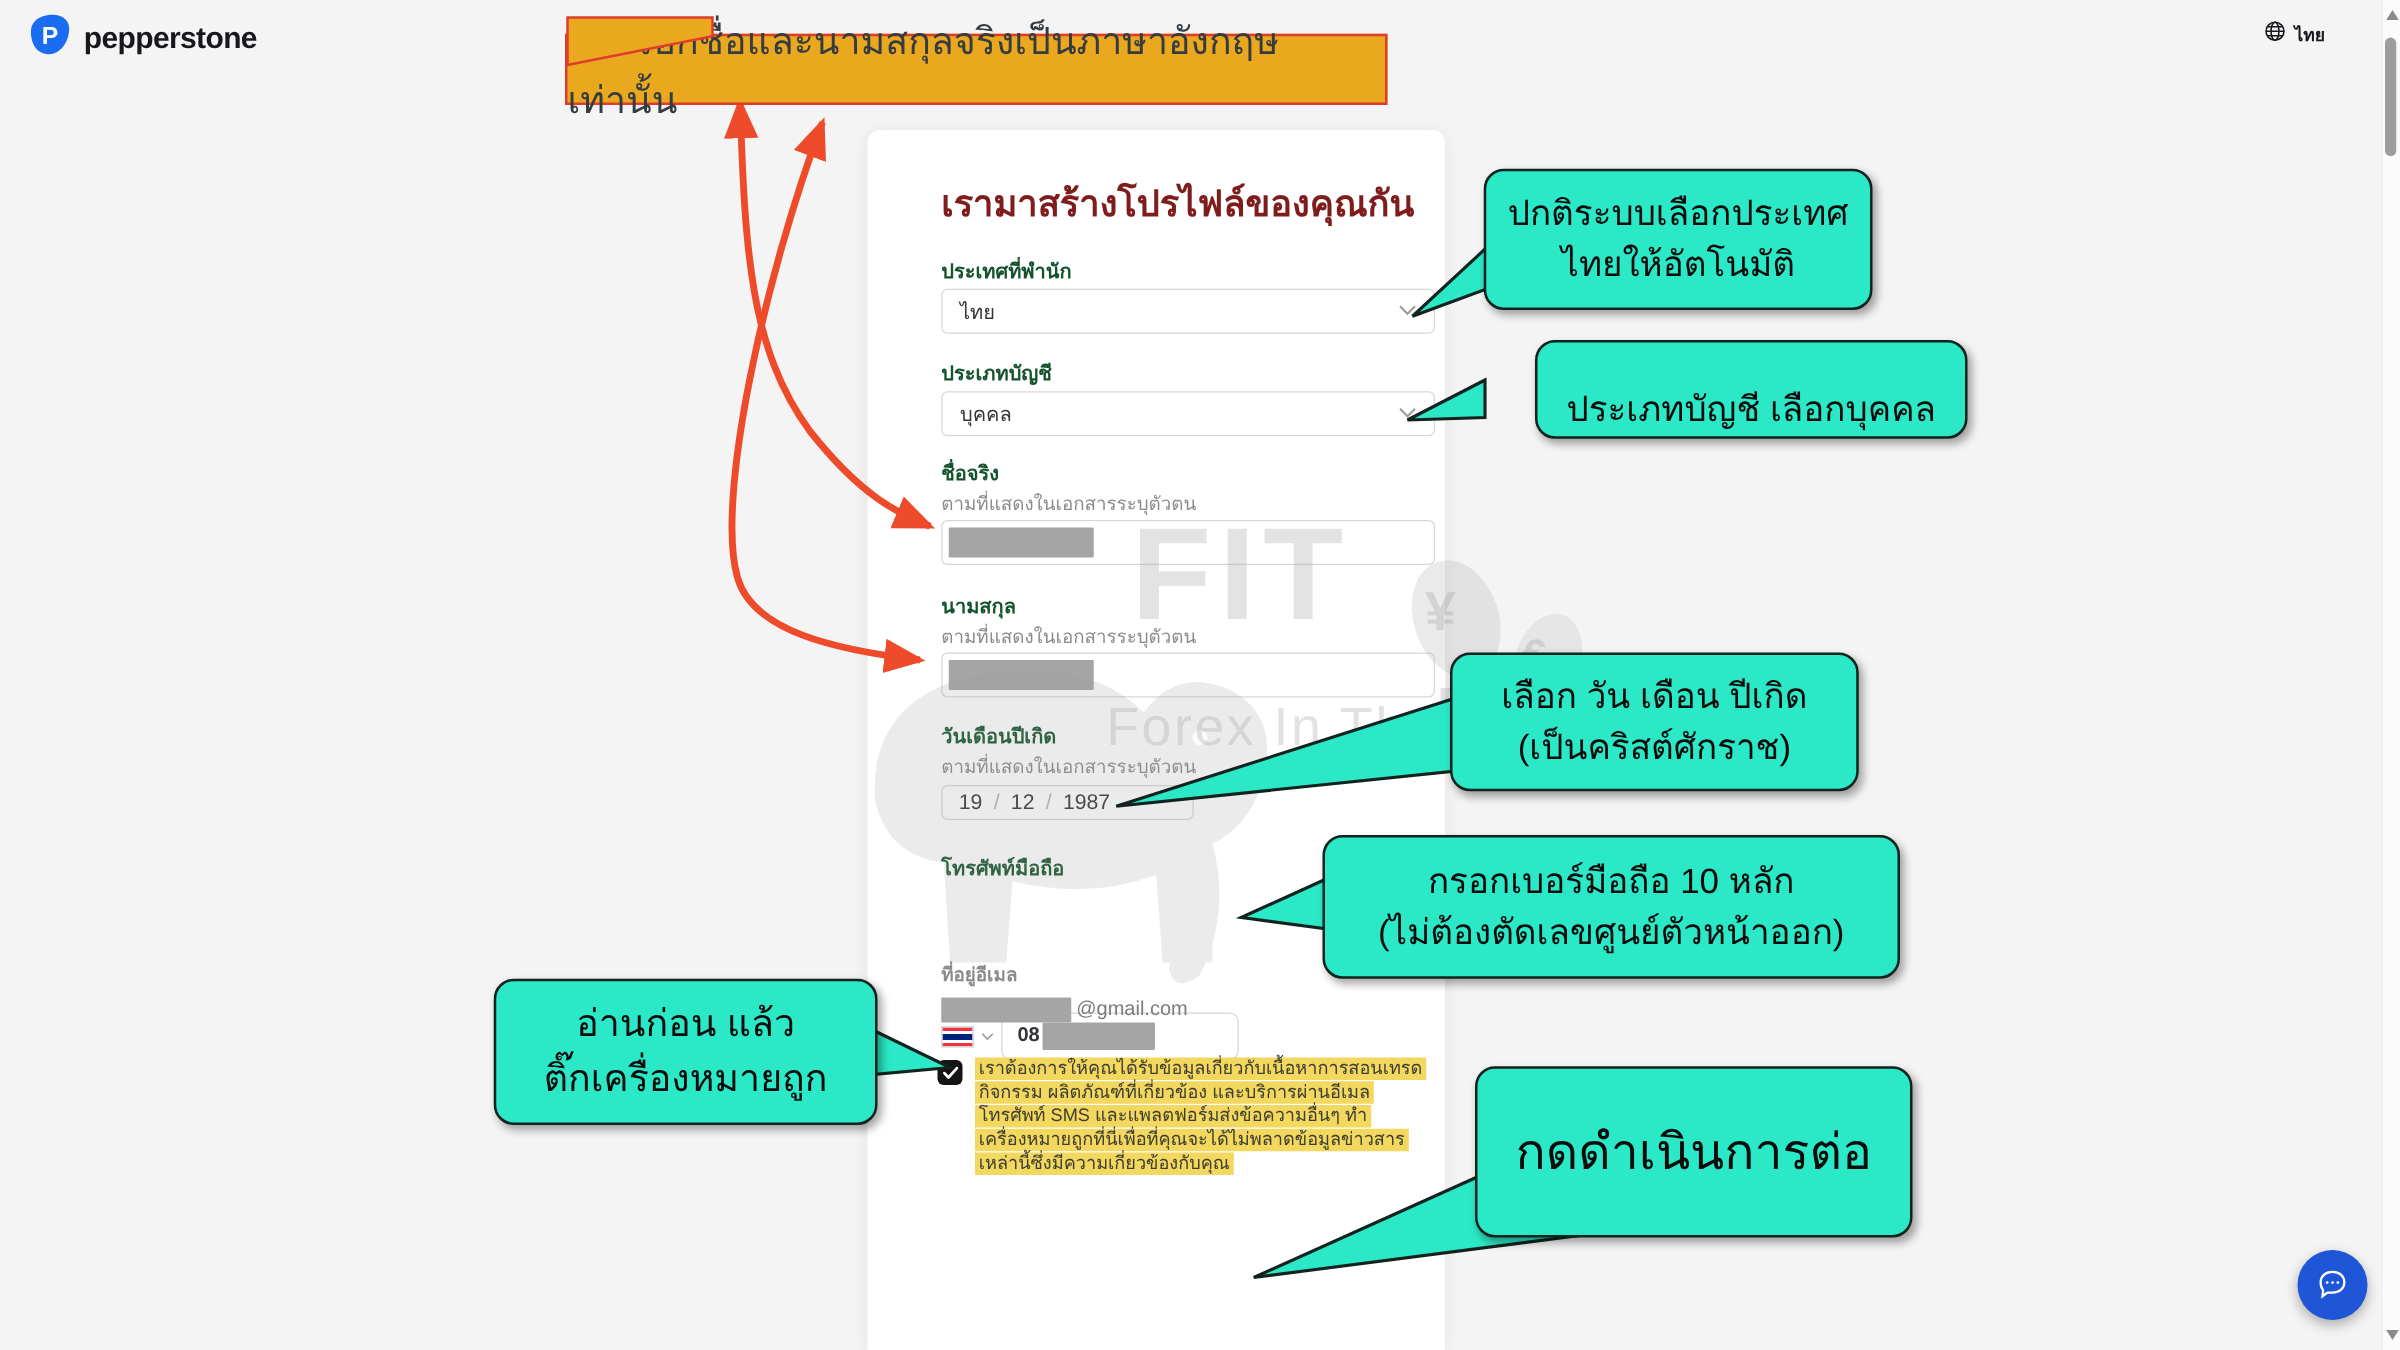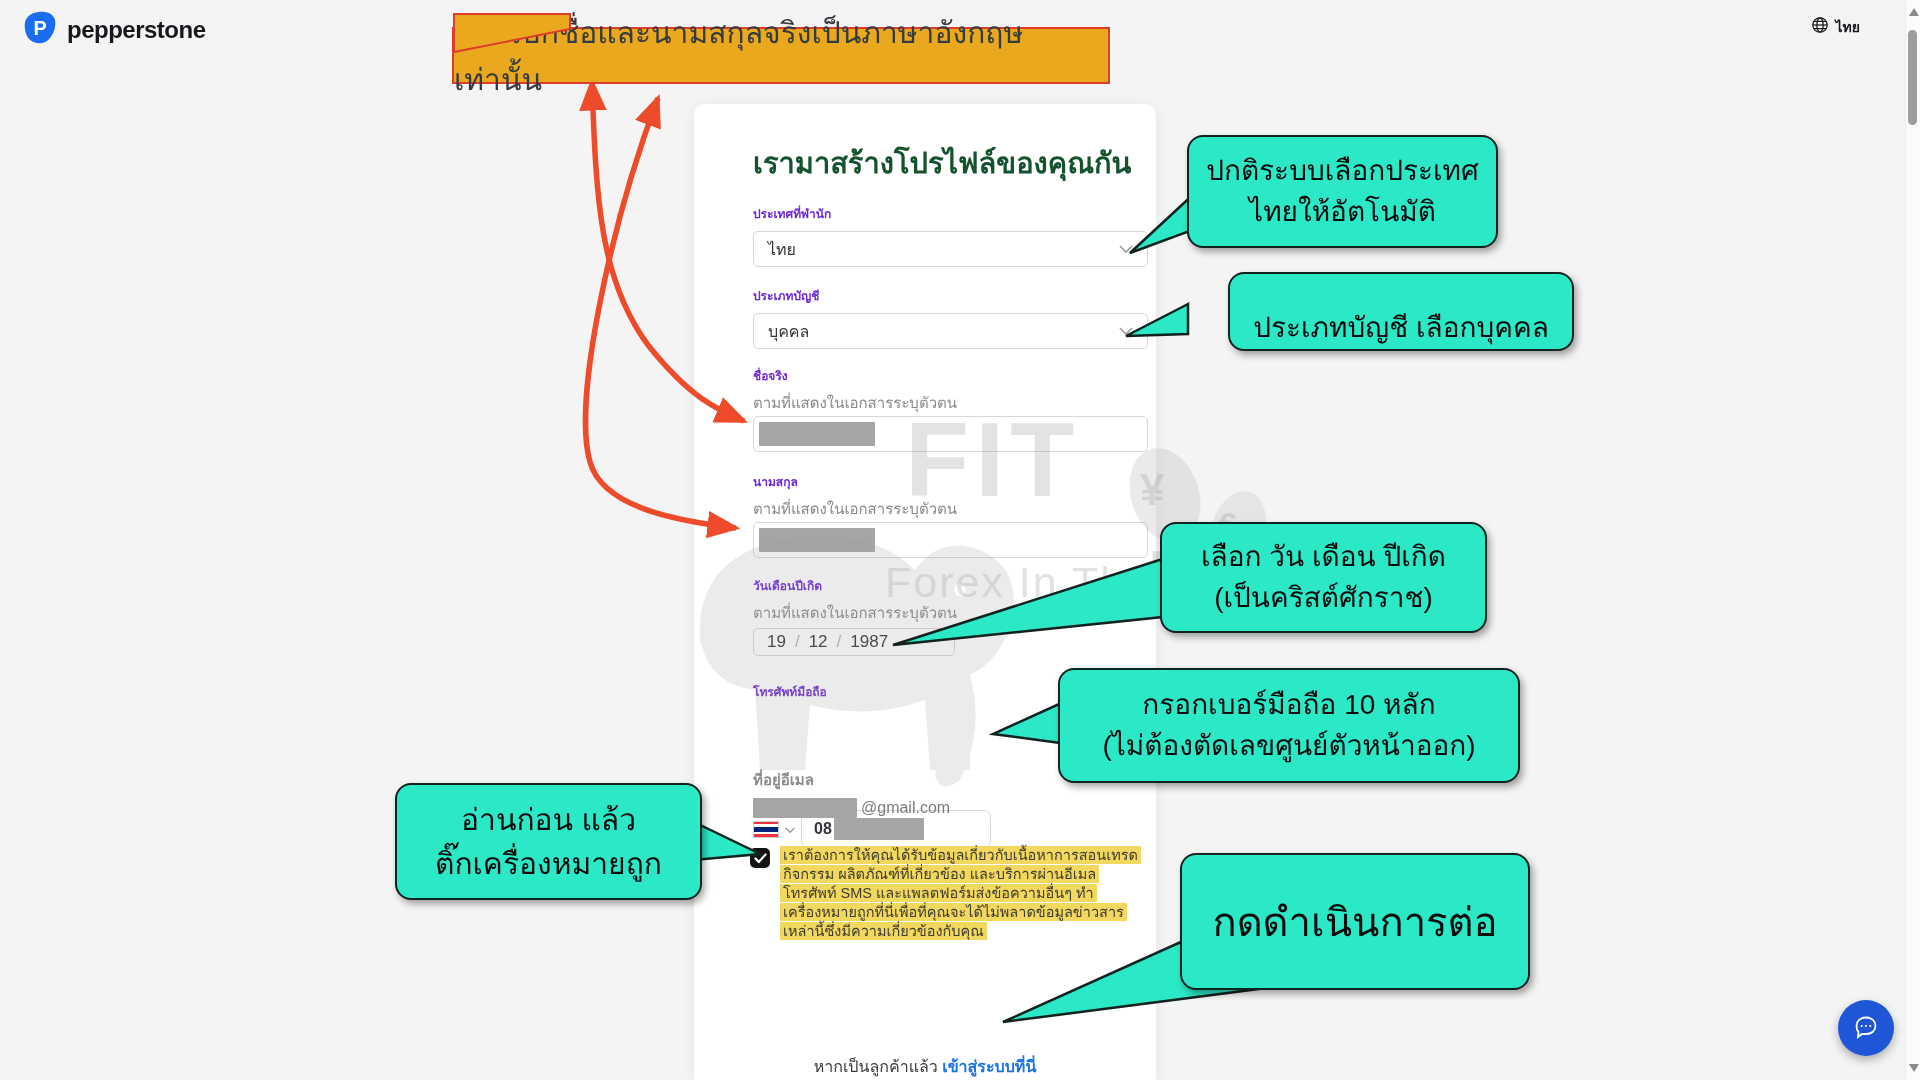--- a/index.html
+++ b/index.html
@@ -14,22 +14,22 @@
   .lang-label { font-size:14px; font-weight:bold; color:#17181c; }
 
   
   .scrollbar { position:absolute; right:0; top:0; width:15px; height:1080px; background:#fbfbfb; border-left:1px solid #ececec; z-index:60; }
   .sb-up { position:absolute; top:8px; left:3px; width:0; height:0; border-left:5px solid transparent; border-right:5px solid transparent; border-bottom:8px solid #8a8a8a; }
   .sb-down { position:absolute; bottom:8px; left:3px; width:0; height:0; border-left:5px solid transparent; border-right:5px solid transparent; border-top:8px solid #8a8a8a; }
   .sb-thumb { position:absolute; top:30px; left:2px; width:9px; height:95px; background:#9d9d9d; border-radius:5px; }
 
   
   .card { position:absolute; left:694px; top:104px; width:462px; height:976px; background:#ffffff; border-radius:10px 10px 0 0; box-shadow:0 2px 14px rgba(0,0,0,0.07); z-index:10; }
-  .form-title { position:absolute; left:59px; top:36px; font-size:29px; font-weight:bold; color:#14532d; }
-  .f-label { position:absolute; left:59px; font-size:12px; font-weight:bold; color:#6d28d9; }
+  .form-title { position:absolute; left:59px; top:36px; font-size:29px; font-weight:bold; color:#7f1d1d; }
+  .f-label { position:absolute; left:59px; font-size:16px; font-weight:bold; color:#14532d; }
   .f-hint  { position:absolute; left:59px; font-size:15px; color:#8b8b8b; }
   .f-input { position:absolute; left:59px; width:395px; height:36px; background:#fff; border:1px solid #d7d7d7; border-radius:5px; display:flex; align-items:center; padding:0 14px; font-size:16px; color:#33353a; cursor:pointer; }
   .chev { margin-left:auto; color:#9a9a9a; }
   .redact { display:inline-block; background:#a5a5a5; border-radius:1px; }
   .dob-box { position:absolute; left:59px; width:202px; height:28px; border:1px solid #d7d7d7; border-radius:5px; display:flex; align-items:center; gap:9px; padding:0 13px; font-size:17px; color:#33353a; }
   .dob-sep { color:#b5b5b5; }
   .flag { width:26px; height:17px; border:1px solid #cfcfcf; background:linear-gradient(to bottom,#ef3340 0 16.6%,#ffffff 16.6% 33.3%,#00247d 33.3% 66.6%,#ffffff 66.6% 83.3%,#ef3340 83.3% 100%); }
   .phone-row { position:absolute; left:59px; top:706px; display:flex; align-items:center; gap:6px; }
   .phone-input { width:190px; height:38px; border:1px solid #d7d7d7; border-radius:7px; display:flex; align-items:center; padding:0 12px; font-size:16px; color:#33353a; gap:2px;font-weight:bold; }
   .email-row { position:absolute; left:59px; top:694px; display:flex; align-items:center; gap:2px; font-size:16px; color:#7c7c7c; }
@@ -165,23 +165,20 @@
     <div class="consent-text">
       <span class="hl">เราต้องการให้คุณได้รับข้อมูลเกี่ยวกับเนื้อหาการสอนเทรด
 กิจกรรม ผลิตภัณฑ์ที่เกี่ยวข้อง และบริการผ่านอีเมล
 โทรศัพท์ SMS และแพลตฟอร์มส่งข้อความอื่นๆ ทำ
 เครื่องหมายถูกที่นี่เพื่อที่คุณจะได้ไม่พลาดข้อมูลข่าวสาร
 เหล่านี้ซึ่งมีความเกี่ยวข้องกับคุณ</span>
     </div>
   </div>
 
 
-  <div class="login-row">
-    <span>หากเป็นลูกค้าแล้ว </span><a class="login-link">เข้าสู่ระบบที่นี่</a>
-  </div>
 </div>
 
 <div class="watermark">
   <svg style="position:absolute; left:640px; top:440px; opacity:0.20;" width="420" height="360" viewBox="0 0 420 360">
     <path d="M60 200 Q55 120 140 100 Q230 85 275 130 Q300 95 340 110 Q385 130 370 185 Q360 220 330 235 L330 330 L290 330 L285 260 Q230 280 170 265 L165 330 L120 330 L115 250 Q70 245 60 200 Z" fill="#9f9f9f"></path>
     <path d="M330 235 Q345 290 320 340 Q300 355 295 335 Q312 290 300 245 Z" fill="#9f9f9f"></path>
     <circle cx="320" cy="150" r="6" fill="#f4f4f5"></circle>
   </svg>
   <div class="wm-big">FIT</div>
   <div class="wm-small">Forex In Thai</div>

